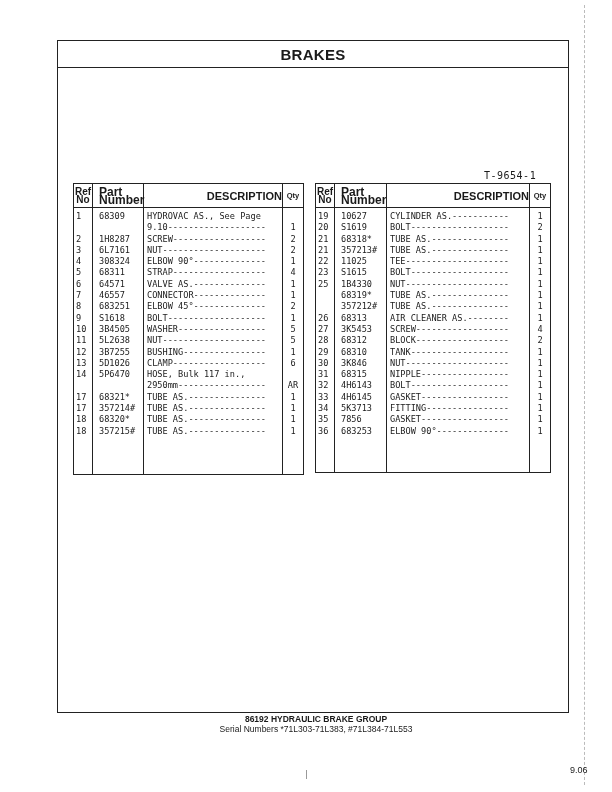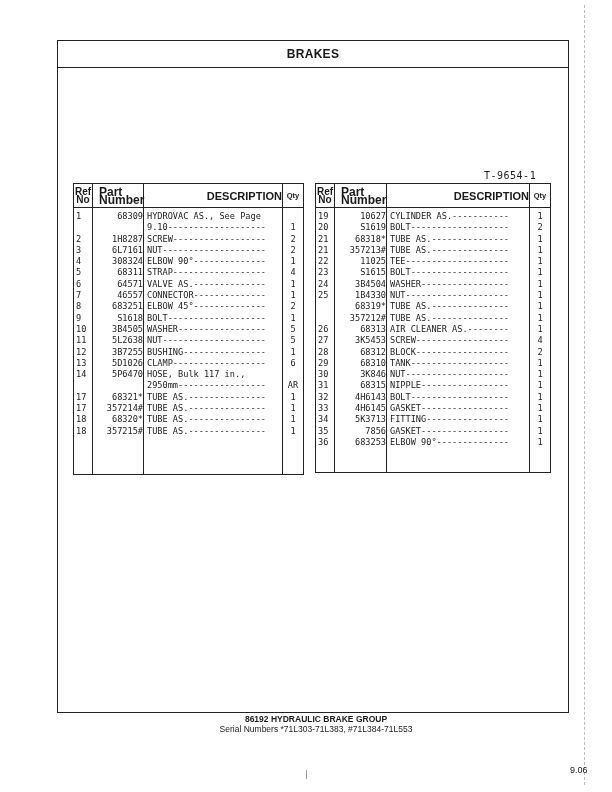--- a/index.html
+++ b/index.html
@@ -9,21 +9,21 @@
   .frame {
     position: absolute; left: 57px; top: 40px; width: 512px; height: 673px;
     border: 1.5px solid #222;
   }
   .title-band {
     position: absolute; left: 0; top: 0; width: 100%; height: 27px;
     border-bottom: 1.5px solid #222;
     display: flex; align-items: center; justify-content: center;
   }
   .title-band span {
-    font-family: "Liberation Sans", sans-serif; font-weight: bold; font-size: 12px; letter-spacing: 0.3px;
+    font-family: "Liberation Sans", sans-serif; font-weight: bold; font-size: 15px; letter-spacing: 0.3px;
   }
 
   .fig-ref {
     position: absolute; left: 484px; top: 170px;
     font-family: "DejaVu Sans Mono", monospace; font-size: 10px; letter-spacing: 0.5px;
   }
 
   table.parts {
     position: absolute; border-collapse: collapse; table-layout: fixed;
     border: 1.5px solid #222;
@@ -36,21 +36,21 @@
   th.c-ref { font-size: 10px; line-height: 8px; }
   th.c-part { font-size: 12px; line-height: 8px; text-align: left; padding-left: 6px; }
   th.c-desc { font-size: 11px; text-align: right; }
   th.c-qty { font-size: 7.5px; text-align: center; }
   table.parts tbody td {
     font-family: "DejaVu Sans Mono", monospace; font-size: 8.6px; line-height: 11.3px; height: 11.3px;
     white-space: nowrap; overflow: hidden; vertical-align: top; padding: 0;
   }
   table.parts tbody tr:first-child td { padding-top: 3px; height: 14.3px; }
   td.c-ref { padding-left: 2px !important; }
-  td.c-part { padding-left: 6px !important; text-align: right; }
+  td.c-part { padding-left: 6px !important; }
   td.c-desc { padding-left: 3px !important; }
   td.c-qty { text-align: center; }
   tr.filler td { height: auto !important; }
 
   #left-table { left: 73px; top: 183px; width: 230px; height: 292px; }
   #right-table { left: 315px; top: 183px; width: 235px; height: 290px; }
 
   .footer {
     position: absolute; left: 0; width: 612px; text-align: center; font-family: "Liberation Sans", sans-serif;
   }
@@ -271,26 +271,20 @@
         <td class="c-desc">TEE--------------------</td>
         <td class="c-qty">1</td>
       </tr>
       <tr>
         <td class="c-ref">23</td>
         <td class="c-part">S1615</td>
         <td class="c-desc">BOLT-------------------</td>
         <td class="c-qty">1</td>
       </tr>
       <tr>
-        <td class="c-ref">24</td>
-        <td class="c-part">3B4504</td>
-        <td class="c-desc">WASHER-----------------</td>
-        <td class="c-qty">1</td>
-      </tr>
-      <tr>
         <td class="c-ref">25</td>
         <td class="c-part">1B4330</td>
         <td class="c-desc">NUT--------------------</td>
         <td class="c-qty">1</td>
       </tr>
       <tr>
         <td class="c-ref"></td>
         <td class="c-part">68319*</td>
         <td class="c-desc">TUBE AS.---------------</td>
         <td class="c-qty">1</td>

